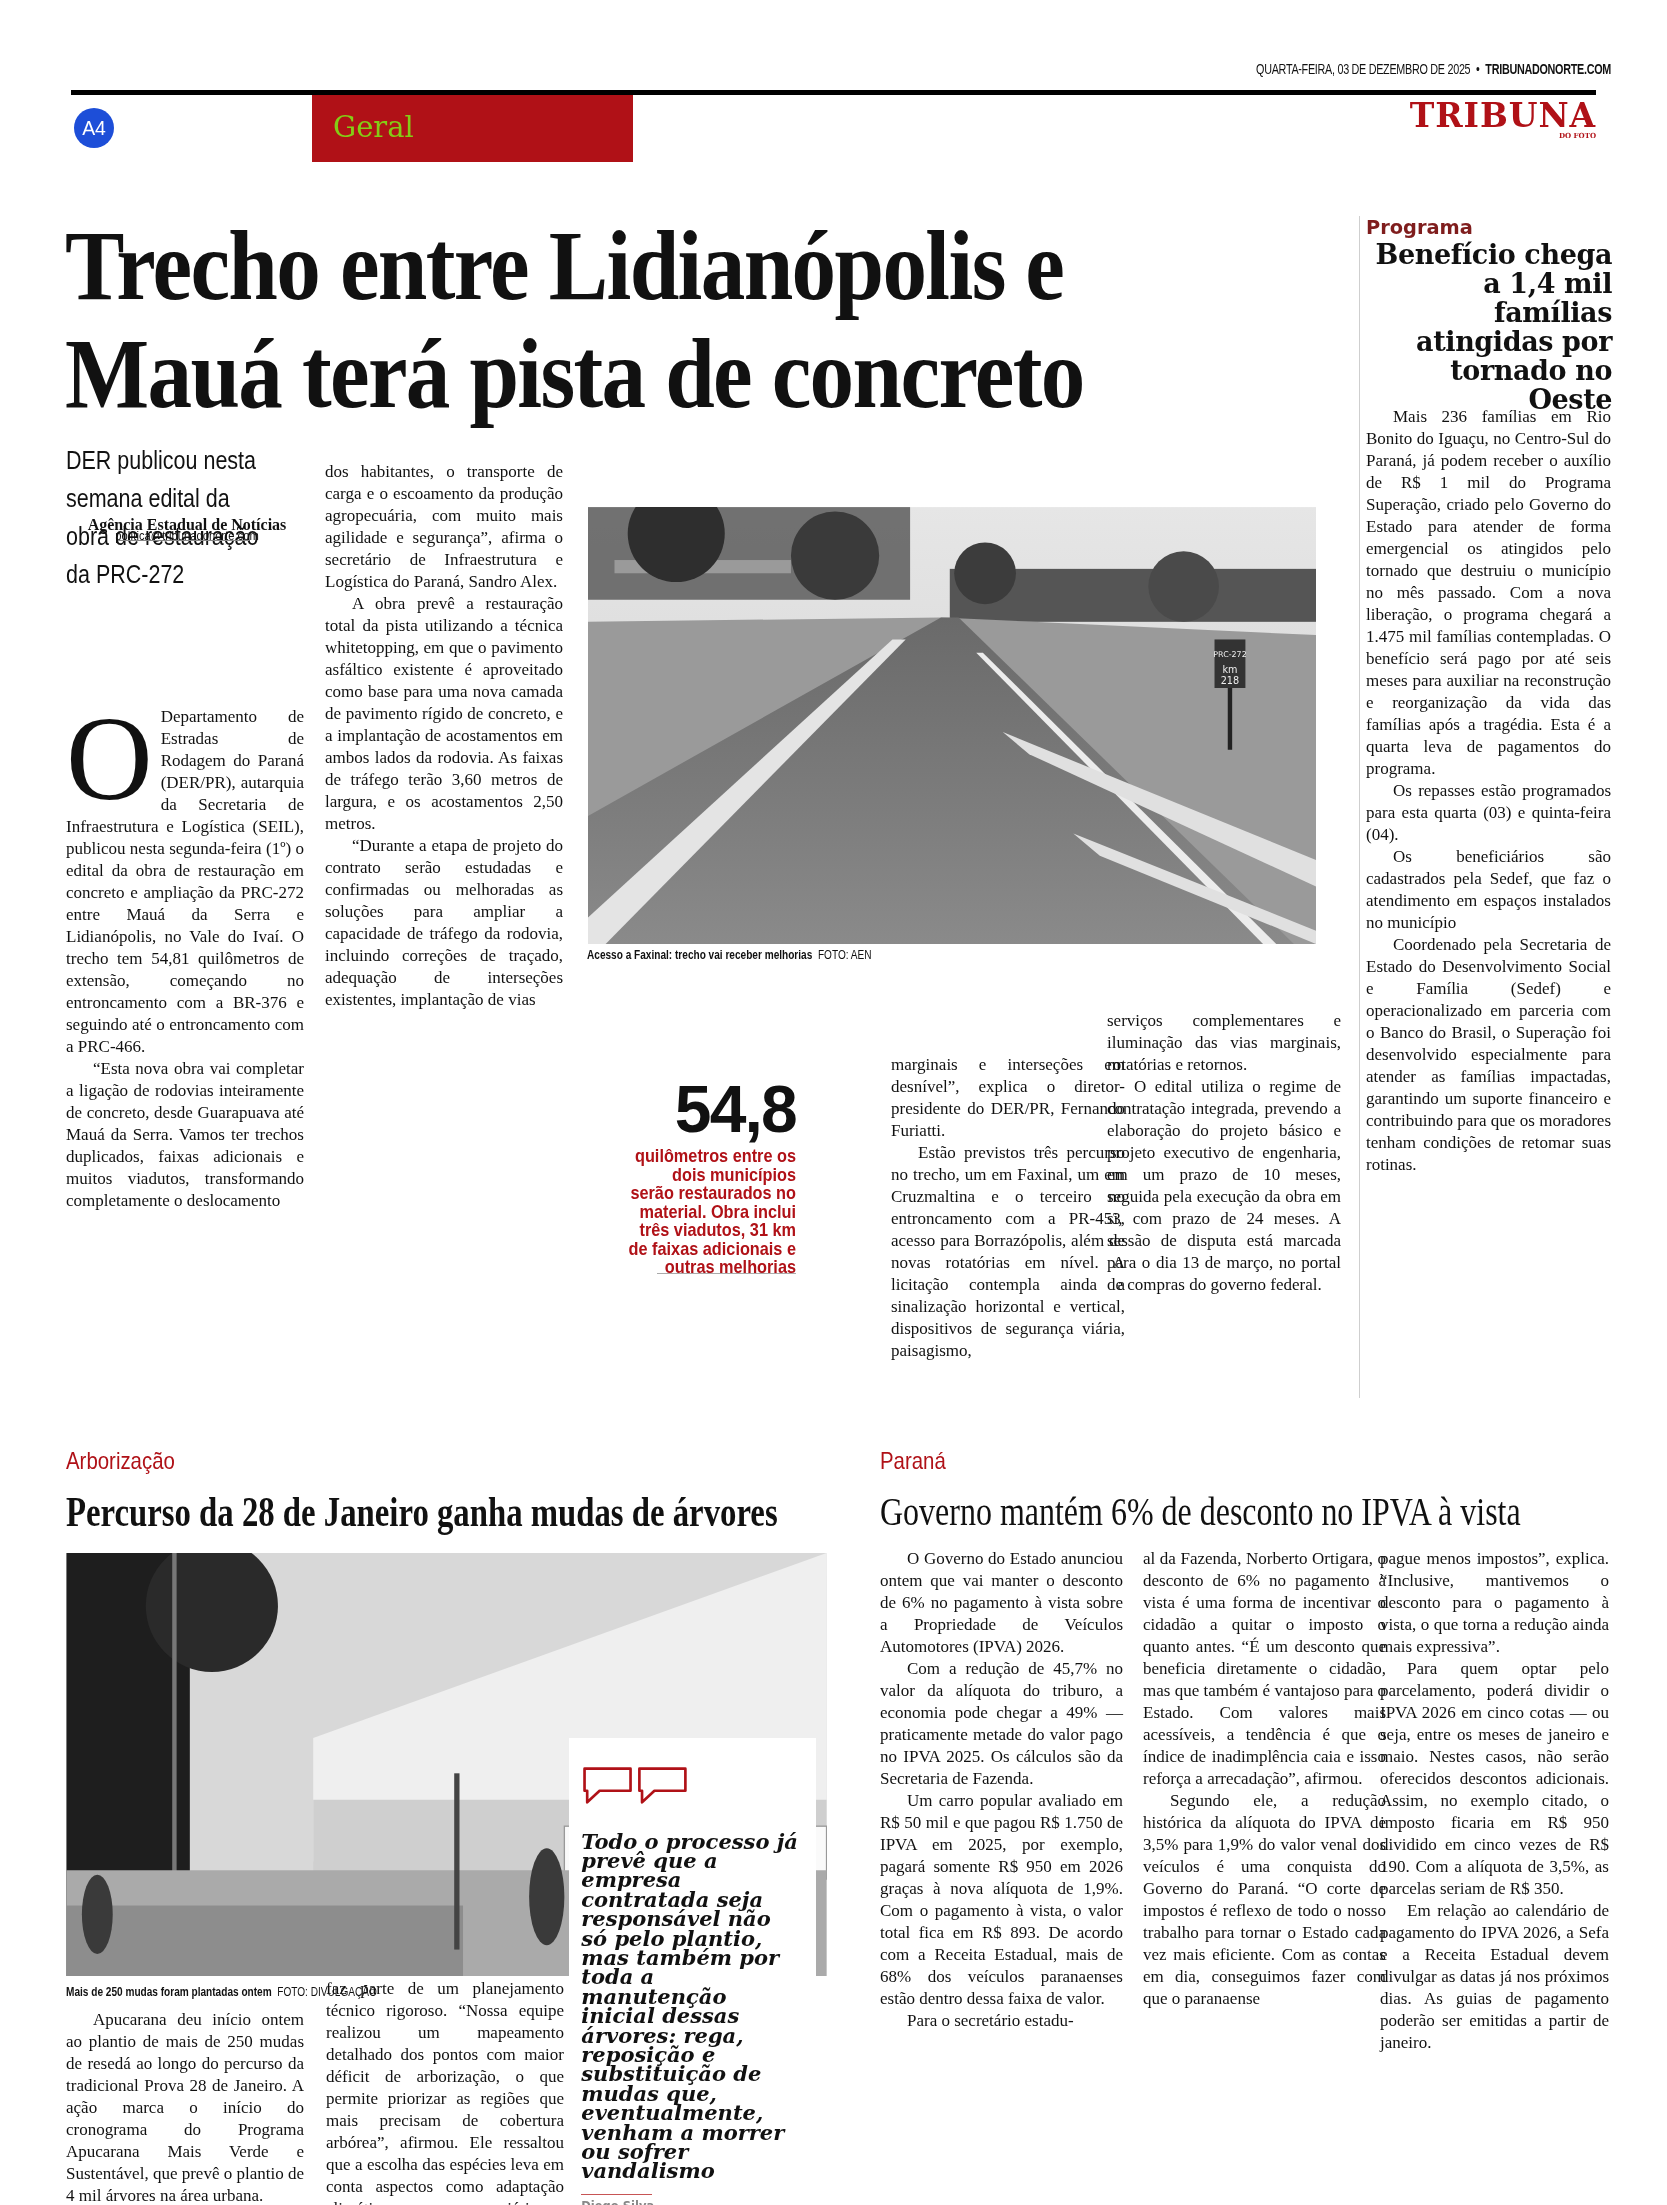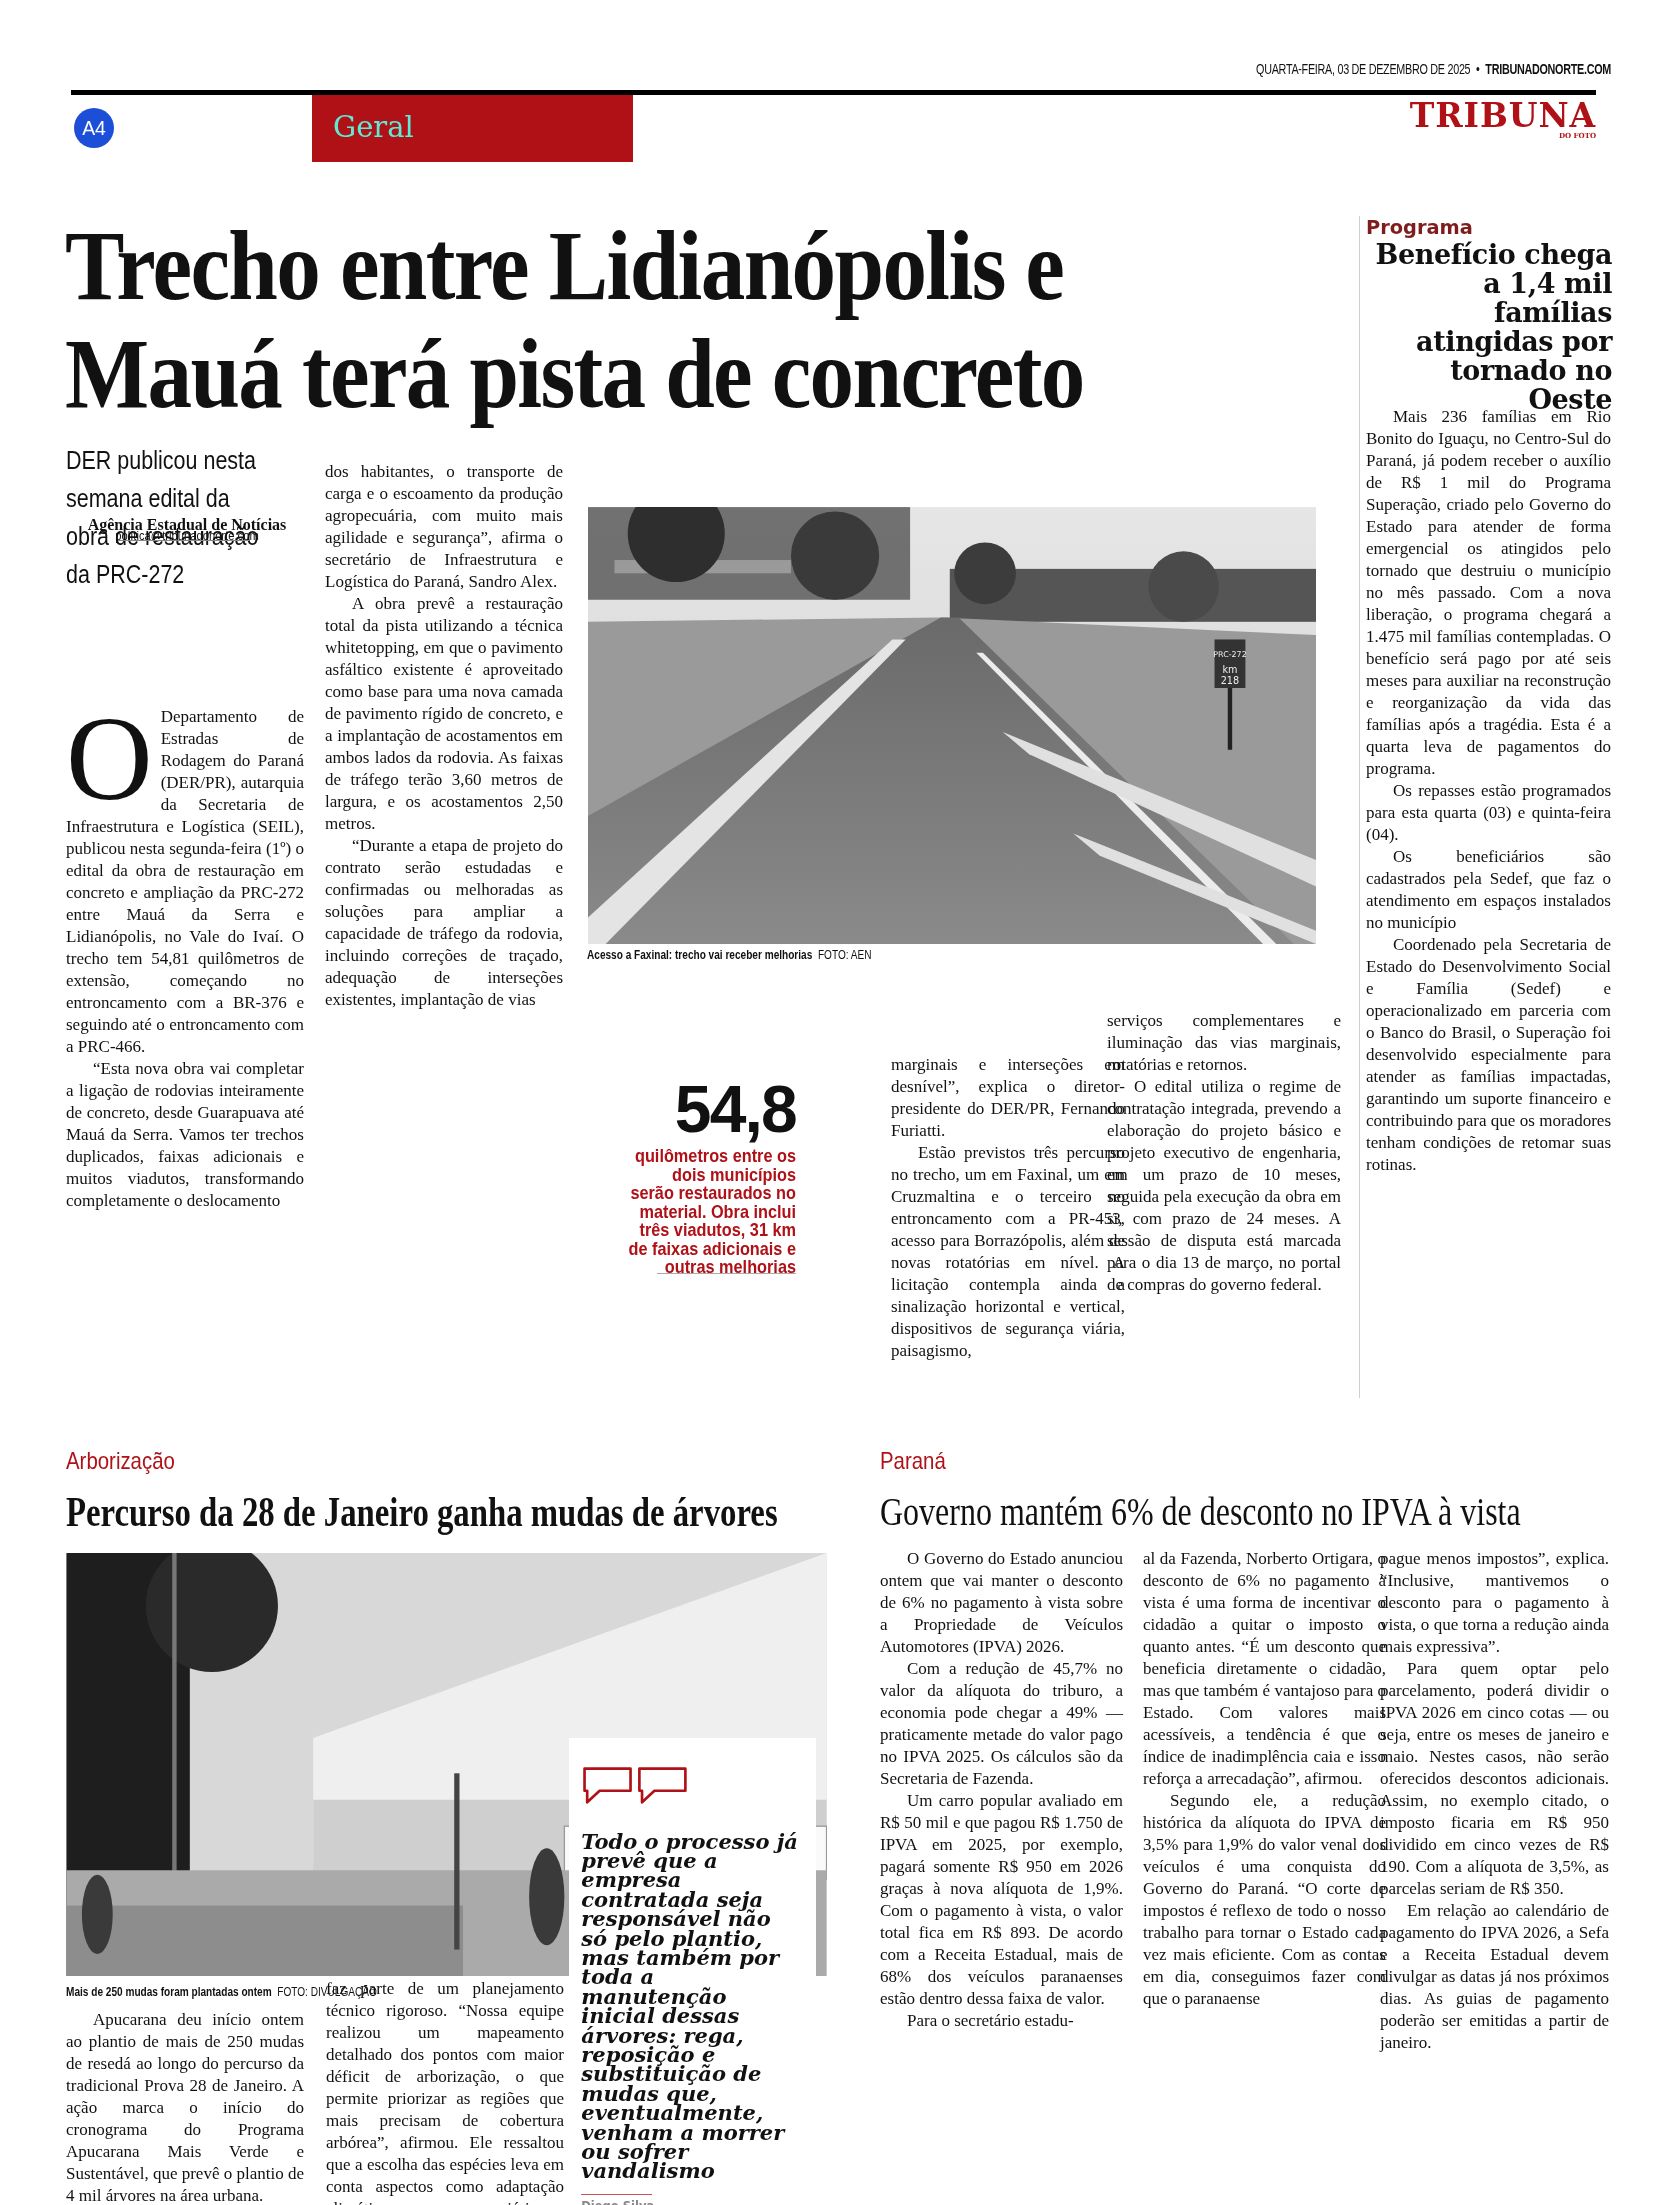--- a/index.html
+++ b/index.html
@@ -6,21 +6,21 @@
   html, body { width: 1667px; height: 2840px; background: #ffffff; overflow: hidden; }
   body { position: relative; font-family: "DejaVu Serif", serif; color: #111; }
 
   
   .dateline { position: absolute; top: 60px; right: 56px; font-family: "Liberation Sans", sans-serif; font-size: 15px; letter-spacing: -0.4px; transform: scaleX(0.72); transform-origin: right center; white-space: nowrap; }
   .dateline .date { font-weight: normal; }
   .dateline .site { font-weight: bold; }
   .dateline .dot { margin: 0 8px; }
   .topbar { position: absolute; top: 90px; left: 71px; width: 1525px; height: 5.3px; background: #000; }
   .page-badge { position: absolute; top: 108px; left: 74px; width: 40px; height: 40px; border-radius: 50%; background: #1d4ed8; color: #fff; font-family: "Liberation Sans", sans-serif; font-size: 19.4px; display: flex; align-items: center; justify-content: center; }
-  .section-tab { position: absolute; top: 95px; left: 312px; width: 321px; height: 67px; background: #b01117; color: #5eead4; font-family: "DejaVu Serif", serif; font-size: 29px; padding: 15.4px 0 0 21px; }
+  .section-tab { position: absolute; top: 95px; left: 312px; width: 321px; height: 67px; background: #b01117; color: #84cc16; font-family: "DejaVu Serif", serif; font-size: 29px; padding: 15.4px 0 0 21px; }
   .logo { position: absolute; top: 99px; right: 71px; text-align: right; color: #b01117; }
   .logo .logo-main { font-family: "DejaVu Serif", serif; font-weight: bold; font-size: 33px; letter-spacing: 0.9px; line-height: 1; }
   .logo .logo-sub { font-family: "DejaVu Serif", serif; font-weight: bold; font-size: 7px; line-height: 1; }
 
   
   .headline { position: absolute; top: 212px; left: 65px; width: 1270px; font-family: "Liberation Serif", serif; font-weight: bold; font-size: 99px; line-height: 108px; letter-spacing: -1.8px; transform: scaleX(0.9); transform-origin: left top; }
 
   .vrule { position: absolute; top: 216px; left: 1359px; width: 1.3px; height: 1182px; background: #cfcfcf; }
 
   .subhead { position: absolute; top: 441px; left: 66px; width: 247px; font-family: "Liberation Sans", sans-serif; font-size: 25.6px; line-height: 38px; transform: scaleX(0.84); transform-origin: left top; }

